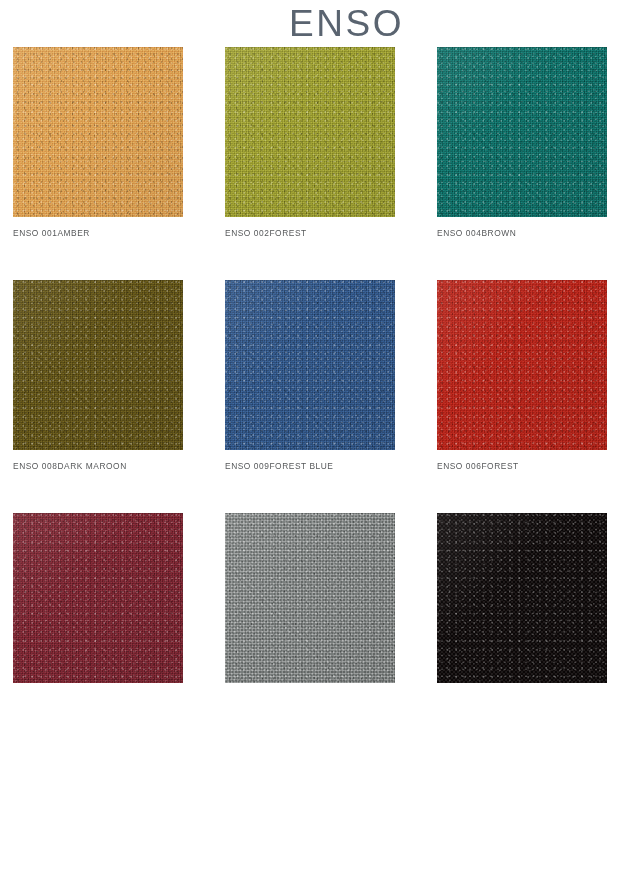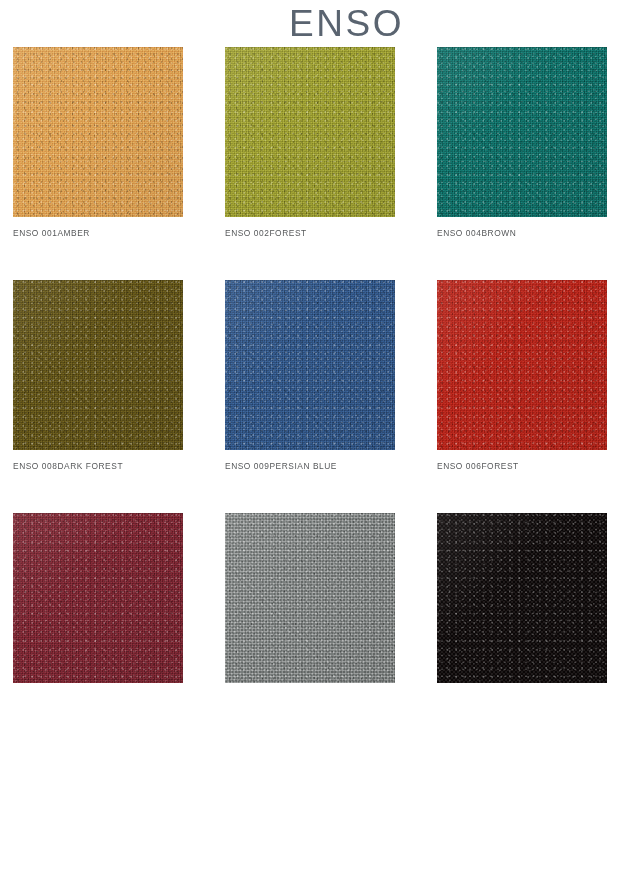--- a/index.html
+++ b/index.html
@@ -183,30 +183,30 @@
         </div>
         <div class="swatch-label"><span class="code">ENSO 004</span><span class="name">BROWN</span></div>
       </div>
       <div class="swatch-cell">
         <div class="swatch-chip" style="background-color: rgb(92, 78, 18);">
           <div class="weave"></div>
           <div class="speckle"></div>
           <div class="grain"></div>
           <div class="sheen"></div>
         </div>
-        <div class="swatch-label"><span class="code">ENSO 008</span><span class="name">DARK FOREST</span></div>
+        <div class="swatch-label"><span class="code">ENSO 008</span><span class="name">DARK MAROON</span></div>
       </div>
       <div class="swatch-cell">
         <div class="swatch-chip" style="background-color: rgb(44, 81, 131);">
           <div class="weave"></div>
           <div class="speckle"></div>
           <div class="grain"></div>
           <div class="sheen"></div>
         </div>
-        <div class="swatch-label"><span class="code">ENSO 009</span><span class="name">PERSIAN BLUE</span></div>
+        <div class="swatch-label"><span class="code">ENSO 009</span><span class="name">FOREST BLUE</span></div>
       </div>
       <div class="swatch-cell">
         <div class="swatch-chip" style="background-color: rgb(181, 30, 20);">
           <div class="weave"></div>
           <div class="speckle"></div>
           <div class="grain"></div>
           <div class="sheen"></div>
         </div>
         <div class="swatch-label"><span class="code">ENSO 006</span><span class="name">FOREST</span></div>
       </div>

